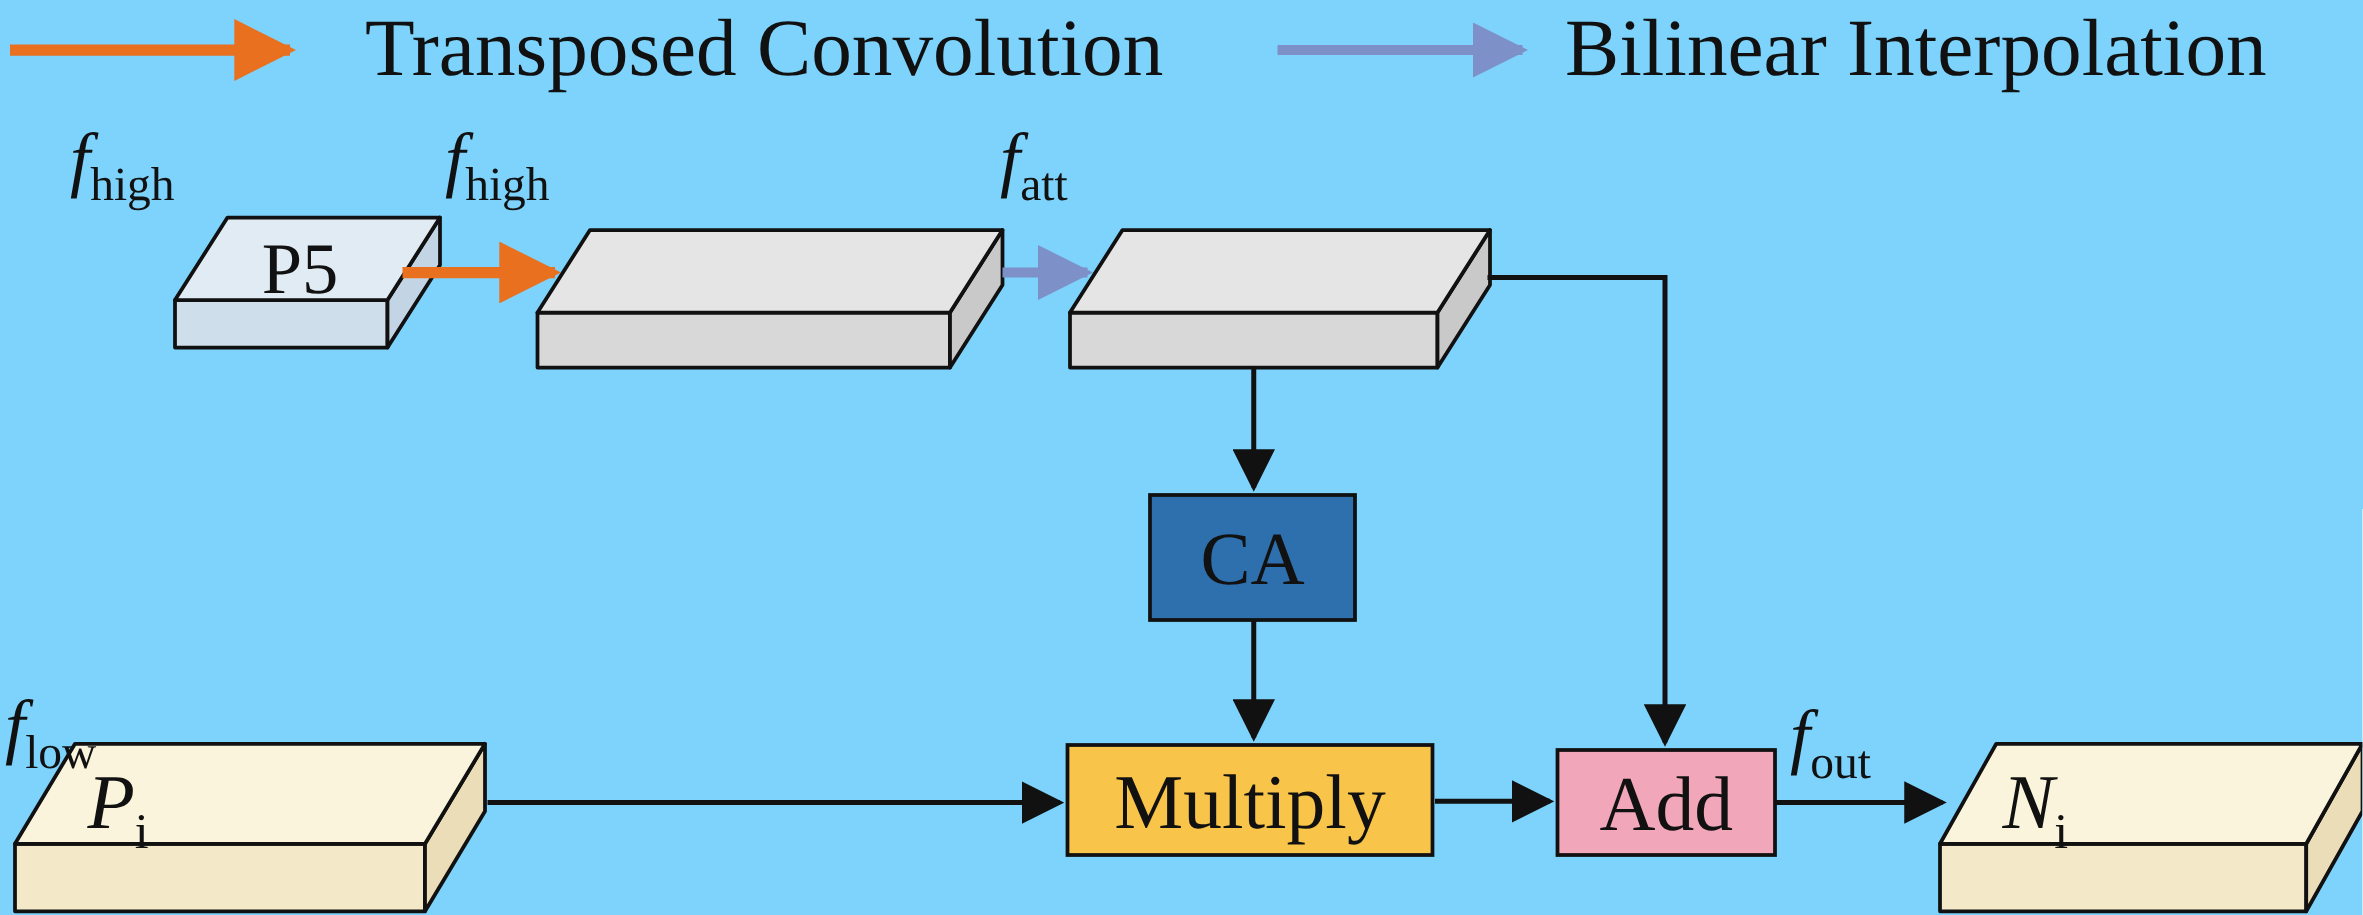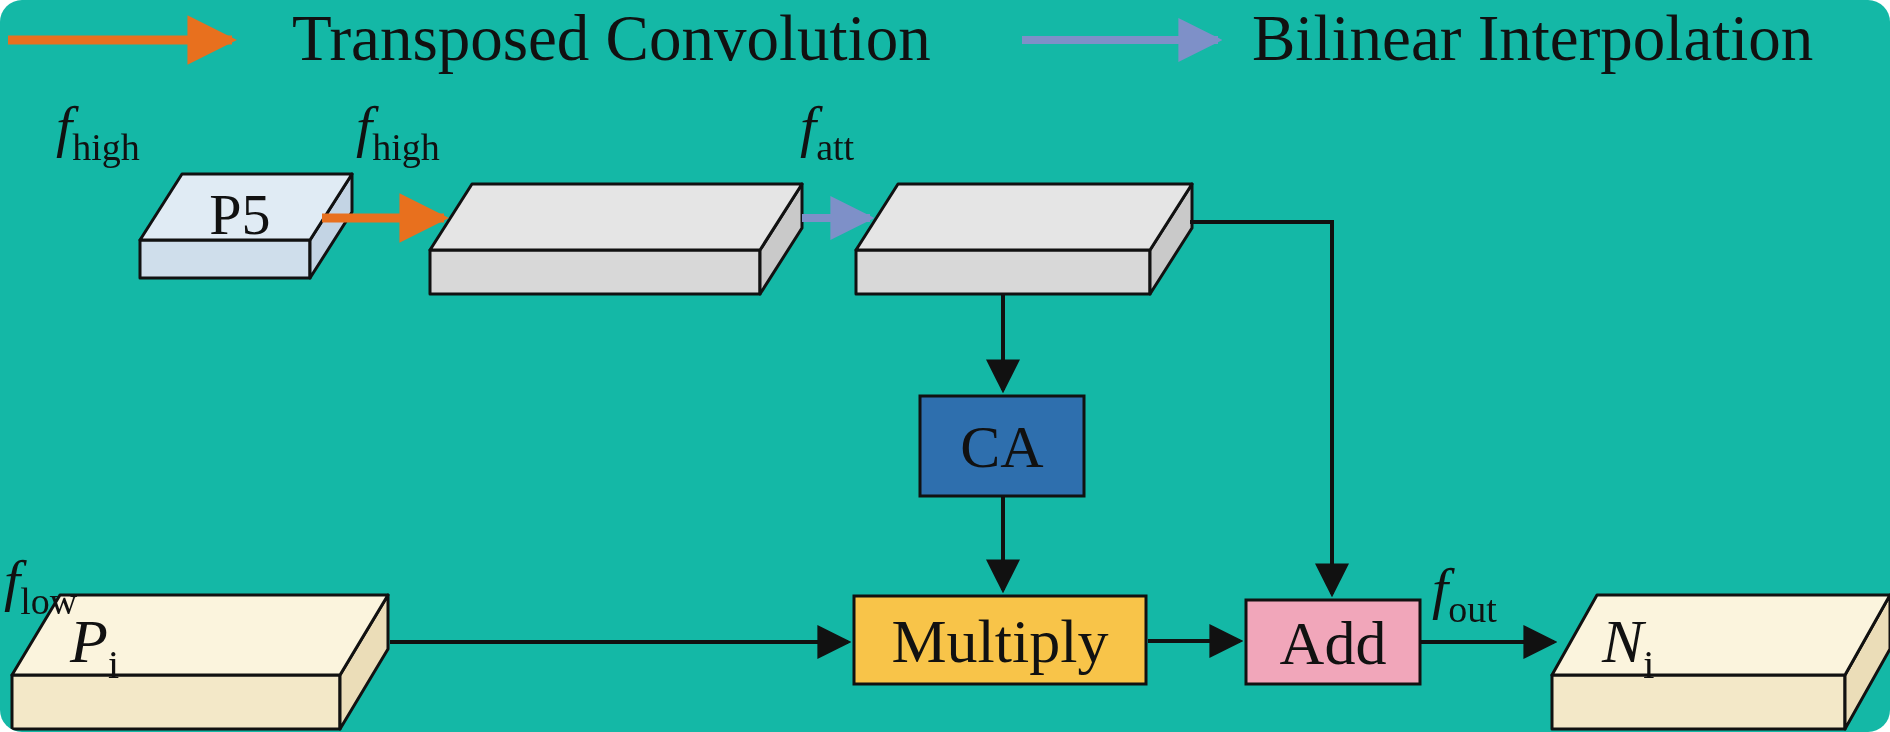--- a/index.html
+++ b/index.html
@@ -1,22 +1,21 @@
 <!DOCTYPE html>
 <html><head>
 <meta charset="utf-8">
 <style>
   html, body { margin: 0; padding: 0; background: #ffffff; }
   .figure {
     position: relative;
     width: 1890px;
     height: 732px;
-    background: #14b8a6;
+    background: #7dd3fc;
     overflow: hidden;
-    border-radius: 22px;
   }
   svg { display: block; }
   text {
     font-family: "Liberation Serif", "DejaVu Serif", serif;
     fill: #111111;
   }
   .legend-text { font-size: 65px; }
   .flabel { font-size: 58px; font-style: italic; }
   .flabel .sub { font-size: 38px; font-style: normal; }
   .slab-label { font-size: 62px; font-style: italic; }

